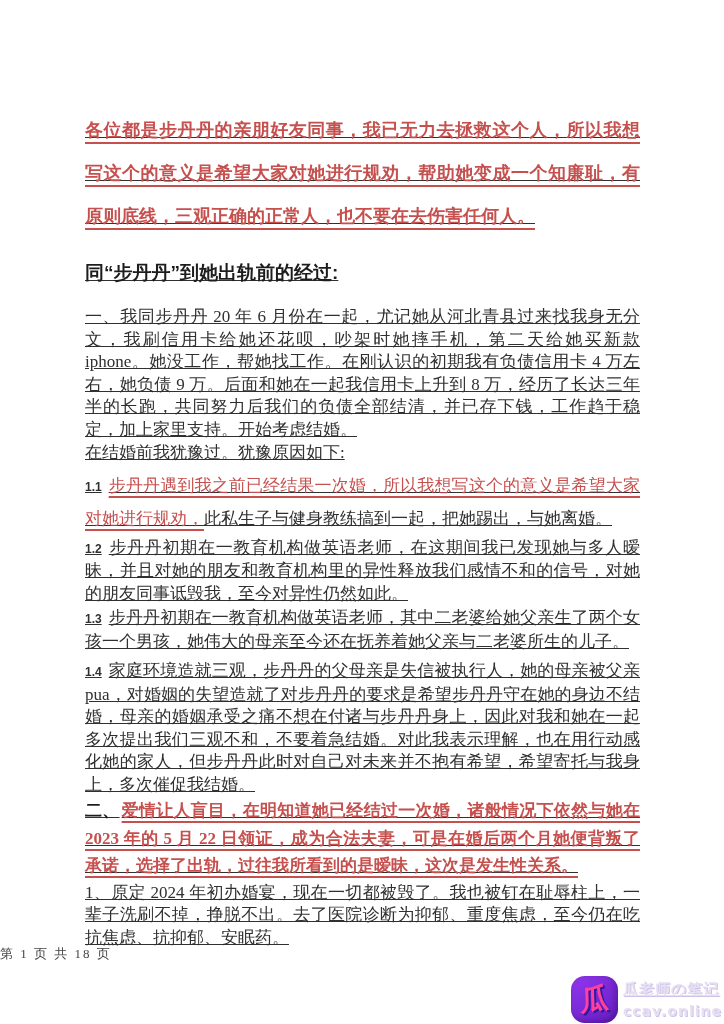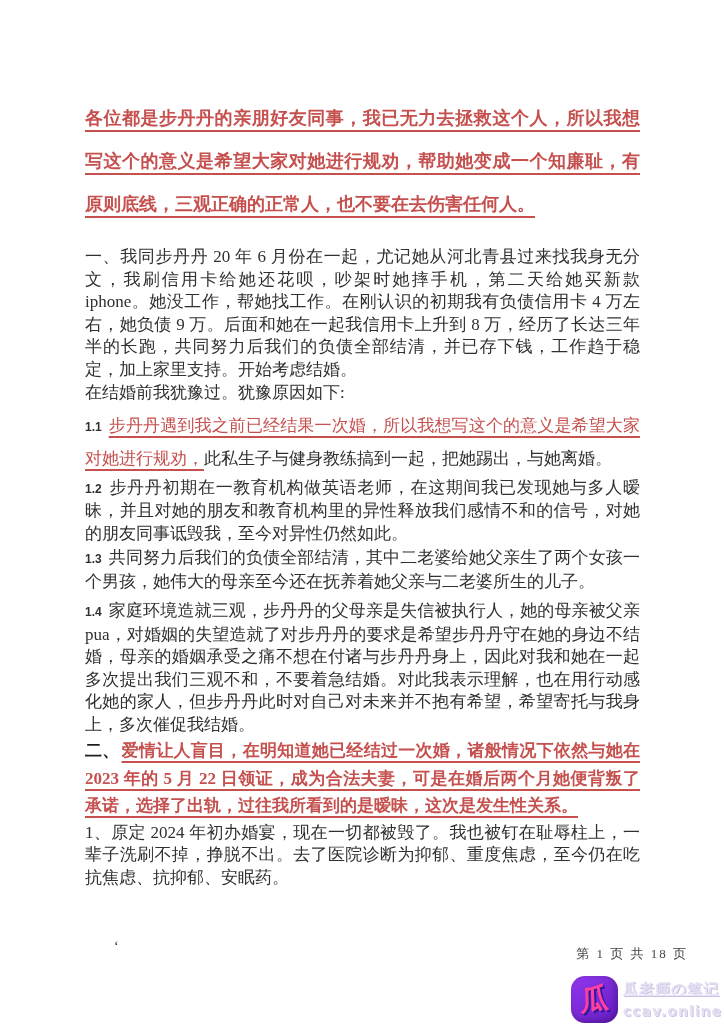--- a/index.html
+++ b/index.html
@@ -4,21 +4,21 @@
 <style>
   html, body { margin:0; padding:0; }
   body {
     width:724px; height:1024px;
     background:var(--page_bg, #ffffff);
     font-family:"Liberation Serif","DejaVu Serif",serif;
     color:var(--text, #303030);
     position:relative; overflow:hidden;
   }
   .page { position:absolute; inset:0; }
-  .content { position:absolute; left:85px; top:0; width:555px; }
+  .content { position:absolute; left:85px; top:12px; width:555px;text-decoration:underline; }
 
   .intro {
     margin:97px 0 0 0;
     font-size:18px; line-height:43px; font-weight:bold;
     color:var(--accent_red, #c5504e);
     text-decoration:underline;
     text-decoration-thickness:1.5px;
     text-underline-offset:6px;
     text-align:justify;
   }
@@ -53,21 +53,21 @@
     text-underline-offset:5px;
   }
   .bold { font-weight:bold; }
 
   .footer-mark {
     position:absolute; left:114px; top:939px;
     font-size:14px; color:#333;
   }
   .footer-page {
     position:absolute; left:0; right:36px; top:945px;
-    text-align:right; font-size:13px; color:#454545; letter-spacing:2px;
+    text-align:left; font-size:13px; color:#454545; letter-spacing:2px;
   }
 
   .watermark {
     position:absolute; right:0; bottom:0;
     display:flex; align-items:center; gap:5px;
     padding:0 2px 1px 0;
   }
   .wm-icon {
     width:47px; height:47px; border-radius:14px; flex:0 0 auto;
     background:linear-gradient(140deg, #8d35ea 10%, var(--wm_icon_bg, #6a1ec6) 90%);
@@ -95,30 +95,31 @@
   }
 </style>
 </head>
 <body>
 
 <div class="page">
   <div class="content">
 
     <p class="intro">各位都是步丹丹的亲朋好友同事，我已无力去拯救这个人，所以我想写这个的意义是希望大家对她进行规劝，帮助她变成一个知廉耻，有原则底线，三观正确的正常人，也不要在去伤害任何人。</p>
 
+    <h2 class="heading">同“步丹丹”到她出轨前的经过:</h2>
 
     <p class="para p-first">一、我同步丹丹 20 年 6 月份在一起，尤记她从河北青县过来找我身无分文，我刷信用卡给她还花呗，吵架时她摔手机，第二天给她买新款 iphone。她没工作，帮她找工作。在刚认识的初期我有负债信用卡 4 万左右，她负债 9 万。后面和她在一起我信用卡上升到 8 万，经历了长达三年半的长跑，共同努力后我们的负债全部结清，并已存下钱，工作趋于稳定，加上家里支持。开始考虑结婚。</p>
 
     <p class="para mt1">在结婚前我犹豫过。犹豫原因如下:</p>
 
     <p class="para item-wide mt5"><span class="num">1.1</span><span class="redu">步丹丹遇到我之前已经结果一次婚，所以我想写这个的意义是希望大家对她进行规劝，</span><span>此私生子与健身教练搞到一起，把她踢出，与她离婚。</span></p>
 
     <p class="para mt2"><span class="num">1.2</span><span>步丹丹初期在一教育机构做英语老师，在这期间我已发现她与多人暧昧，并且对她的朋友和教育机构里的异性释放我们感情不和的信号，对她的朋友同事诋毁我，至今对异性仍然如此。</span></p>
 
-    <p class="para mt2"><span class="num">1.3</span><span>共同努力后我们的负债全部结清，其中二老婆给她父亲生了两个女孩一个男孩，她伟大的母亲至今还在抚养着她父亲与二老婆所生的儿子。</span></p>
+    <p class="para mt2"><span class="num">1.3</span><span>步丹丹初期在一教育机构做英语老师，其中二老婆给她父亲生了两个女孩一个男孩，她伟大的母亲至今还在抚养着她父亲与二老婆所生的儿子。</span></p>
 
     <p class="para mt3"><span class="num">1.4</span><span>家庭环境造就三观，步丹丹的父母亲是失信被执行人，她的母亲被父亲 pua，对婚姻的失望造就了对步丹丹的要求是希望步丹丹守在她的身边不结婚，母亲的婚姻承受之痛不想在付诸与步丹丹身上，因此对我和她在一起多次提出我们三观不和，不要着急结婚。对此我表示理解，也在用行动感化她的家人，但步丹丹此时对自己对未来并不抱有希望，希望寄托与我身上，多次催促我结婚。</span></p>
 
 
     <p class="para item-red2 mt1"><span class="cnlabel">二、</span><span class="redu bold">爱情让人盲目，在明知道她已经结过一次婚，诸般情况下依然与她在 2023 年的 5 月 22 日领证，成为合法夫妻，可是在婚后两个月她便背叛了承诺，选择了出轨，过往我所看到的是暧昧，这次是发生性关系。</span></p>
 
     <p class="para mt2">1、原定 2024 年初办婚宴，现在一切都被毁了。我也被钉在耻辱柱上，一辈子洗刷不掉，挣脱不出。去了医院诊断为抑郁、重度焦虑，至今仍在吃抗焦虑、抗抑郁、安眠药。</p>
 
   </div>
 

